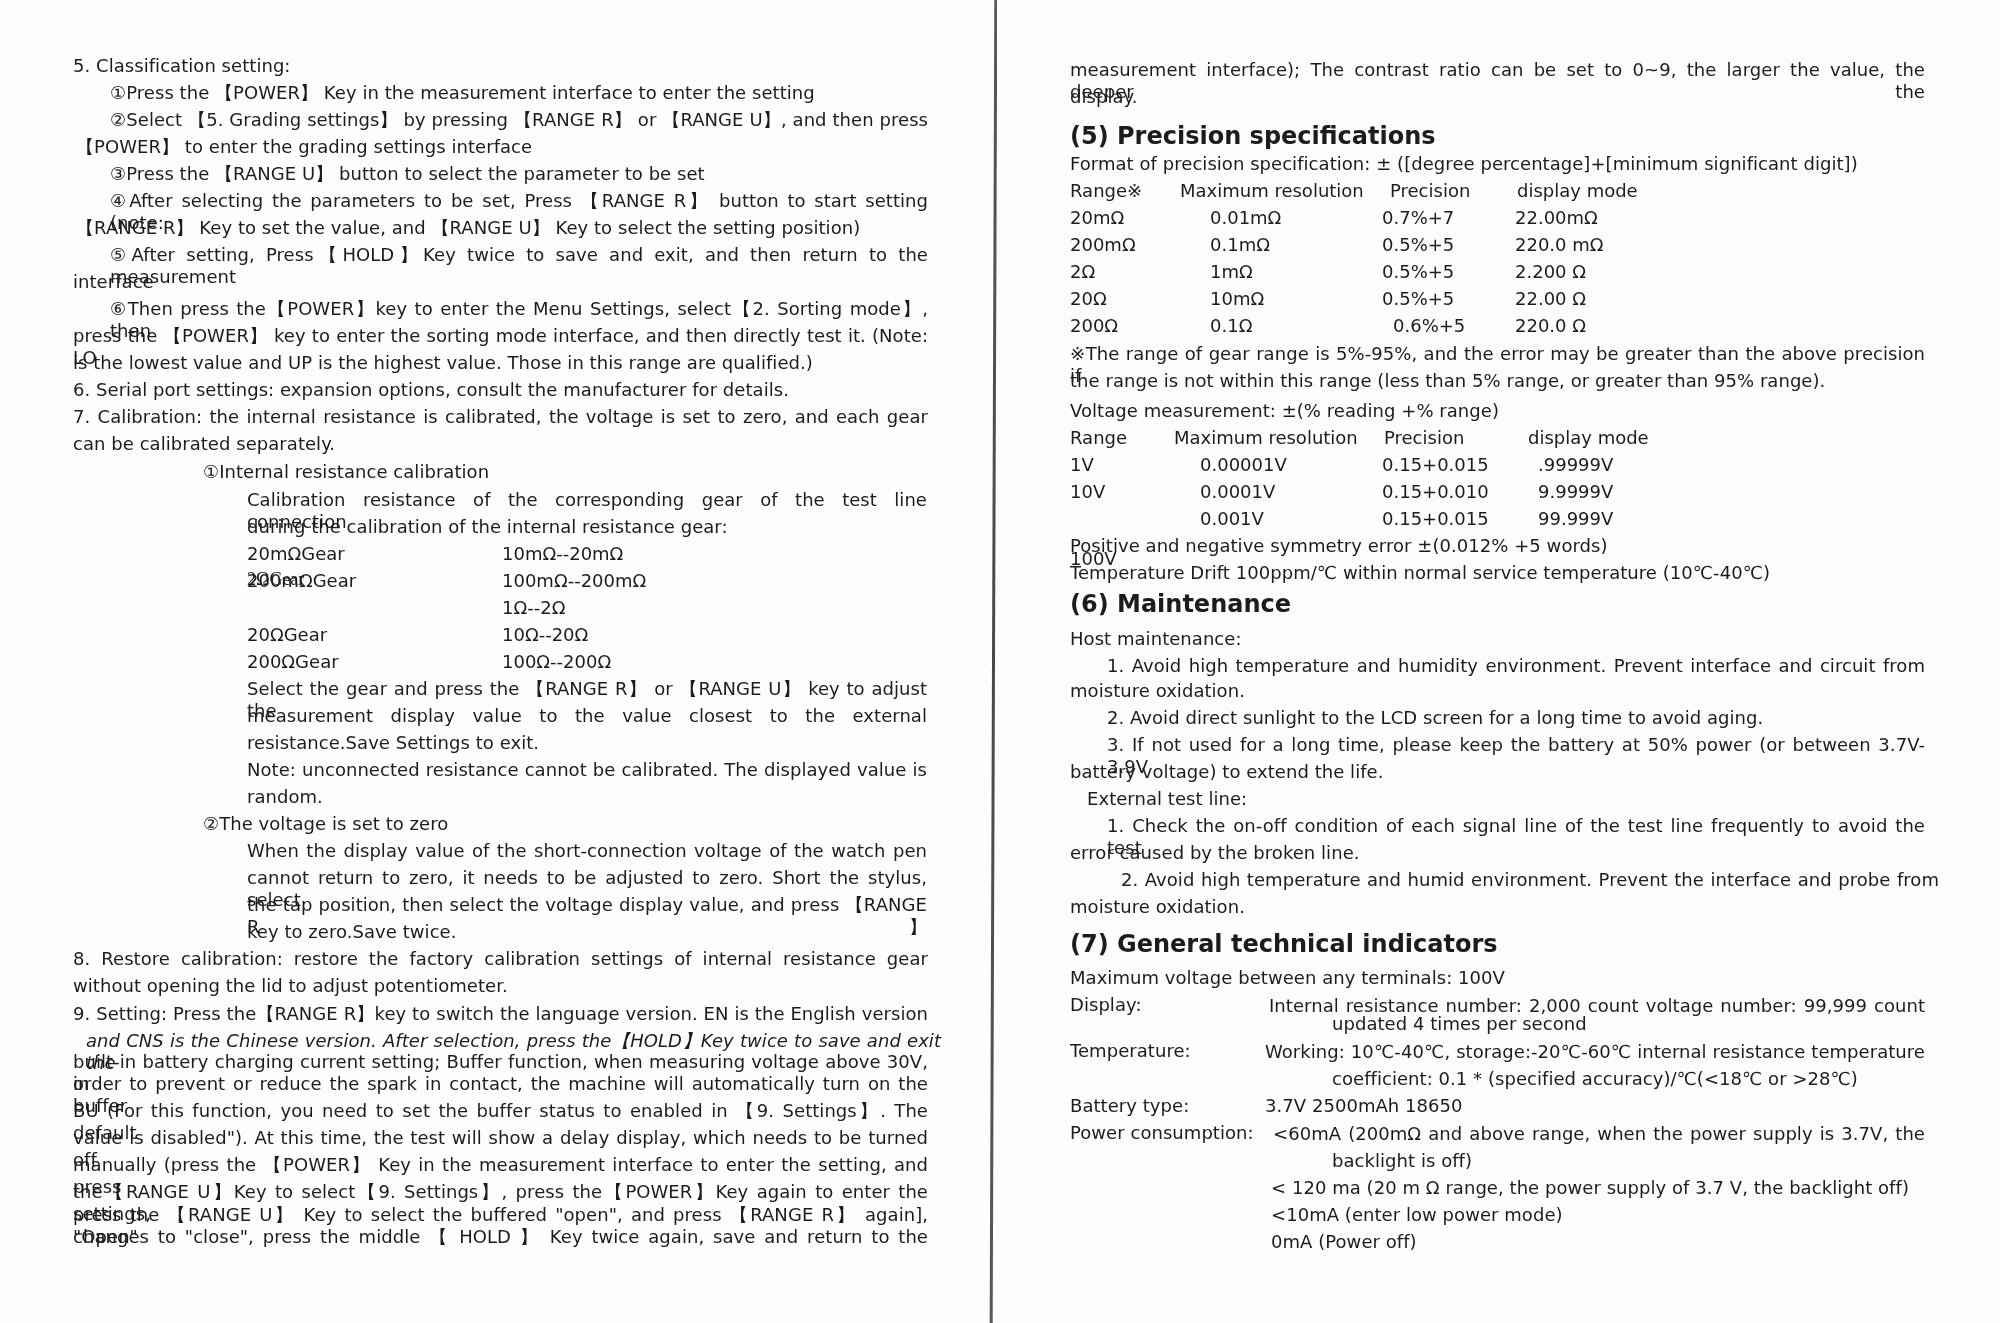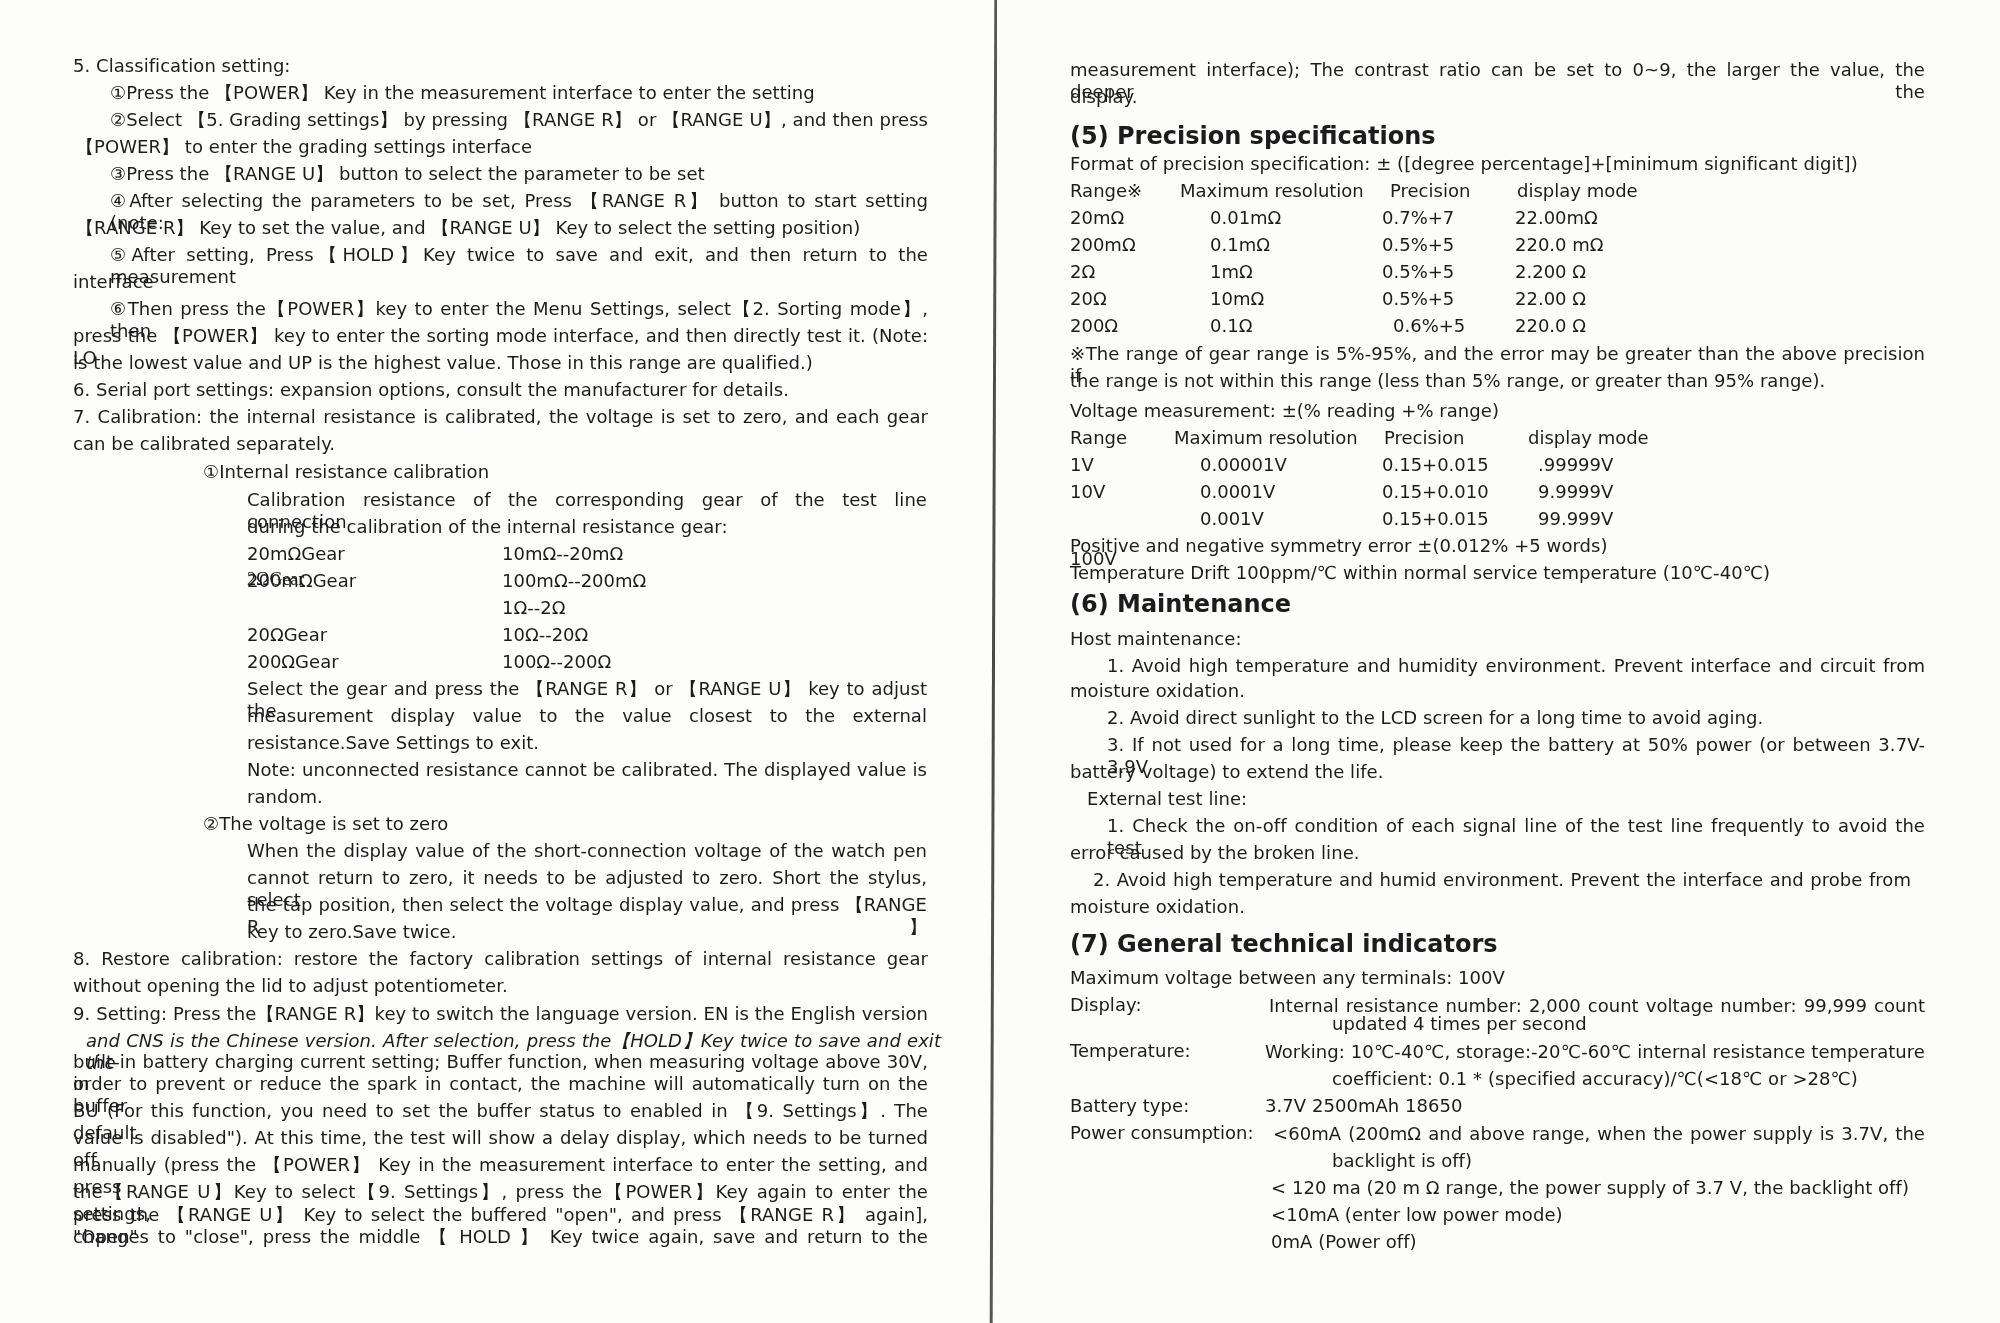--- a/index.html
+++ b/index.html
@@ -141,21 +141,21 @@
   <div class="h" style="left:73px;top:590px">(6) Maintenance</div>
   <div class="l" style="left:73px;top:628px">Host maintenance:</div>
   <div class="l j" style="left:110px;top:655px;width:818px">1. Avoid high temperature and humidity environment. Prevent interface and circuit from</div>
   <div class="l" style="left:73px;top:680px">moisture oxidation.</div>
   <div class="l" style="left:110px;top:707px">2. Avoid direct sunlight to the LCD screen for a long time to avoid aging.</div>
   <div class="l j" style="left:110px;top:734px;width:818px">3. If not used for a long time, please keep the battery at 50% power (or between 3.7V-3.9V</div>
   <div class="l" style="left:73px;top:761px">battery voltage) to extend the life.</div>
   <div class="l" style="left:90px;top:788px">External test line:</div>
   <div class="l j" style="left:110px;top:815px;width:818px">1. Check the on-off condition of each signal line of the test line frequently to avoid the test</div>
   <div class="l" style="left:73px;top:842px">error caused by the broken line.</div>
-  <div class="l j" style="left:96px;top:869px;width:818px">2. Avoid high temperature and humid environment. Prevent the interface and probe from</div>
+  <div class="l j" style="left:124px;top:869px;width:818px">2. Avoid high temperature and humid environment. Prevent the interface and probe from</div>
   <div class="l" style="left:73px;top:896px">moisture oxidation.</div>
 
   <div class="h" style="left:73px;top:930px">(7) General technical indicators</div>
   <div class="l" style="left:73px;top:967px">Maximum voltage between any terminals: 100V</div>
 
   <div class="l" style="left:73px;top:994px">Display:</div>
   <div class="l j" style="left:272px;top:995px;width:656px">Internal resistance number: 2,000 count voltage number: 99,999 count</div>
   <div class="l" style="left:335px;top:1013px">updated 4 times per second</div>
 
   <div class="l" style="left:73px;top:1040px">Temperature:</div>

